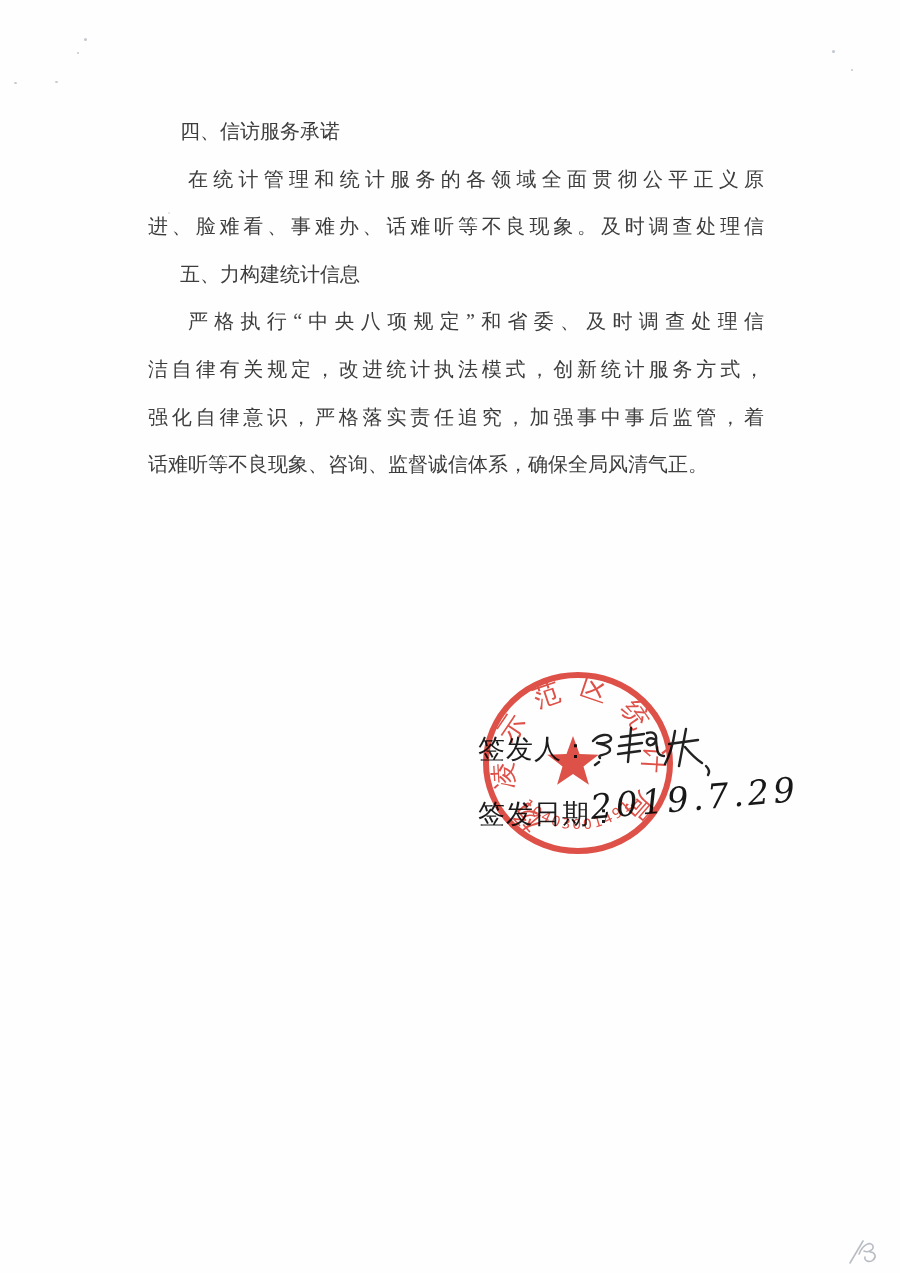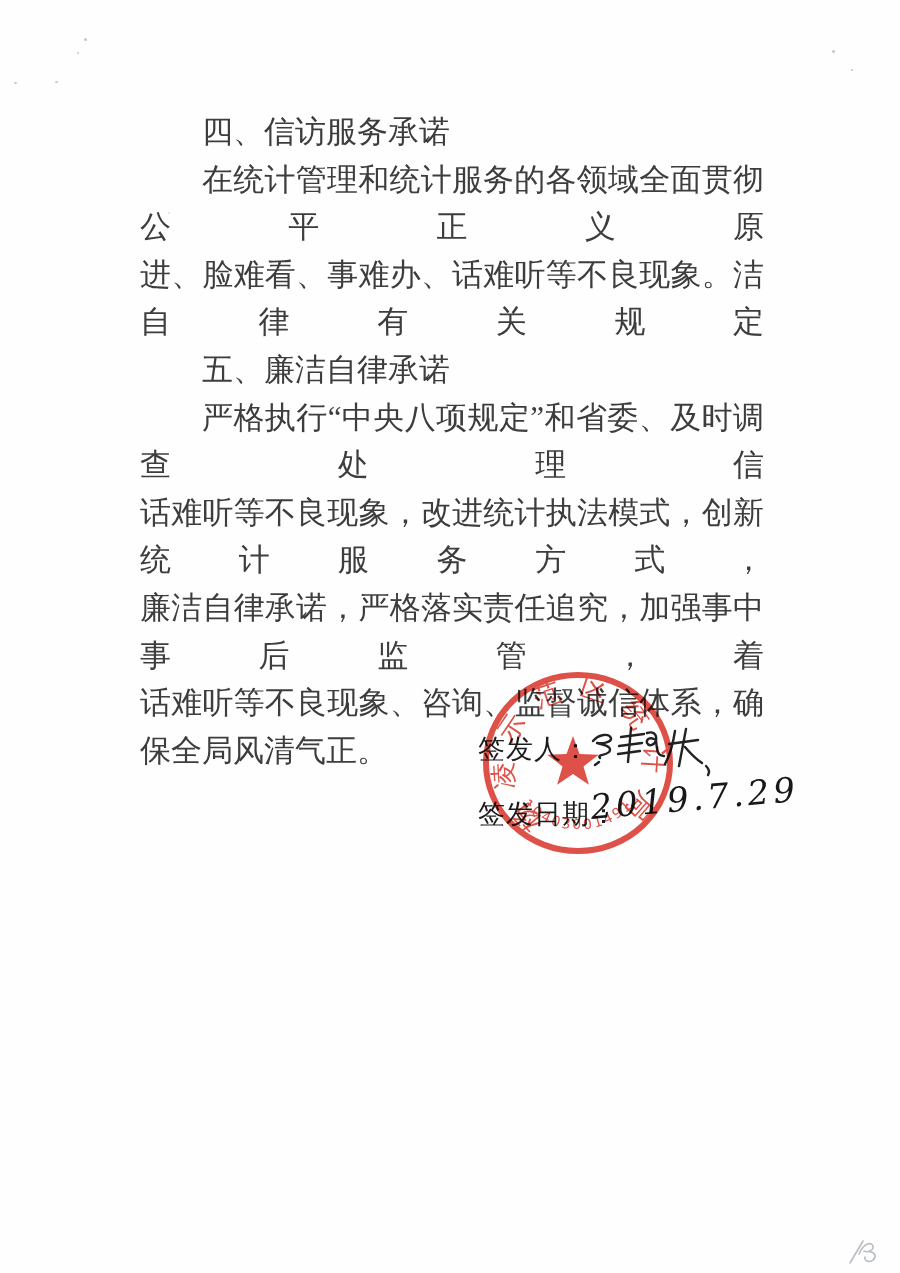--- a/index.html
+++ b/index.html
@@ -7,27 +7,27 @@
     width: 900px; height: 1273px;
     background: #fefefe;
     position: relative;
     overflow: hidden;
     font-family: "Liberation Serif", "DejaVu Serif", serif;
   }
   
   .doc-text {
     position: absolute;
     left: 140px; top: 108px; width: 624px;
-    font-size: 31px;
+    font-size: 20px;
     line-height: 47.6px;
     color: #3e3d3d;
     letter-spacing: 0;
   }
   .doc-text .heading { text-indent: 2em; text-align: left; }
-  .doc-text .line { text-align: justify; text-align-last: justify; }
+  .doc-text .line { text-align: justify; text-align-last: justify; margin-left: 8px; }
   .doc-text .line.first { text-indent: 2em; }
   .doc-text .line.last { text-align-last: left; }
 
   
   .label {
     position: absolute;
     font-size: 27px;
     color: #1d1c1c;
     letter-spacing: 1px;
     white-space: nowrap;
@@ -81,29 +81,29 @@
 </style>
 </head>
 <body>
 
 <div class="doc-text">
   <div>
     <div class="heading">四、信访服务承诺</div>
   </div>
   <div>
     <div class="line first">在统计管理和统计服务的各领域全面贯彻公平正义原</div>
-    <div class="line">进、脸难看、事难办、话难听等不良现象。洁自律有关规定</div>
+    <div class="line">进、脸难看、事难办、话难听等不良现象。及时调查处理信</div>
   </div>
   <div>
-    <div class="heading">五、廉洁自律承诺</div>
+    <div class="heading">五、力构建统计信息</div>
   </div>
   <div>
     <div class="line first">严格执行“中央八项规定”和省委、及时调查处理信</div>
-    <div class="line">话难听等不良现象，改进统计执法模式，创新统计服务方式，</div>
-    <div class="line">廉洁自律承诺，严格落实责任追究，加强事中事后监管，着</div>
+    <div class="line">洁自律有关规定，改进统计执法模式，创新统计服务方式，</div>
+    <div class="line">强化自律意识，严格落实责任追究，加强事中事后监管，着</div>
     <div class="line last">话难听等不良现象、咨询、监督诚信体系，确保全局风清气正。</div>
   </div>
 </div>
 
 <div class="label issuer-label">签发人：</div>
 <div class="label date-label">签发日期：</div>
 
 <svg class="signature-svg" width="132" height="60" viewBox="0 0 132 60">
   <g fill="none" stroke="#222222" stroke-width="2.4" stroke-linecap="round" stroke-linejoin="round">
 

